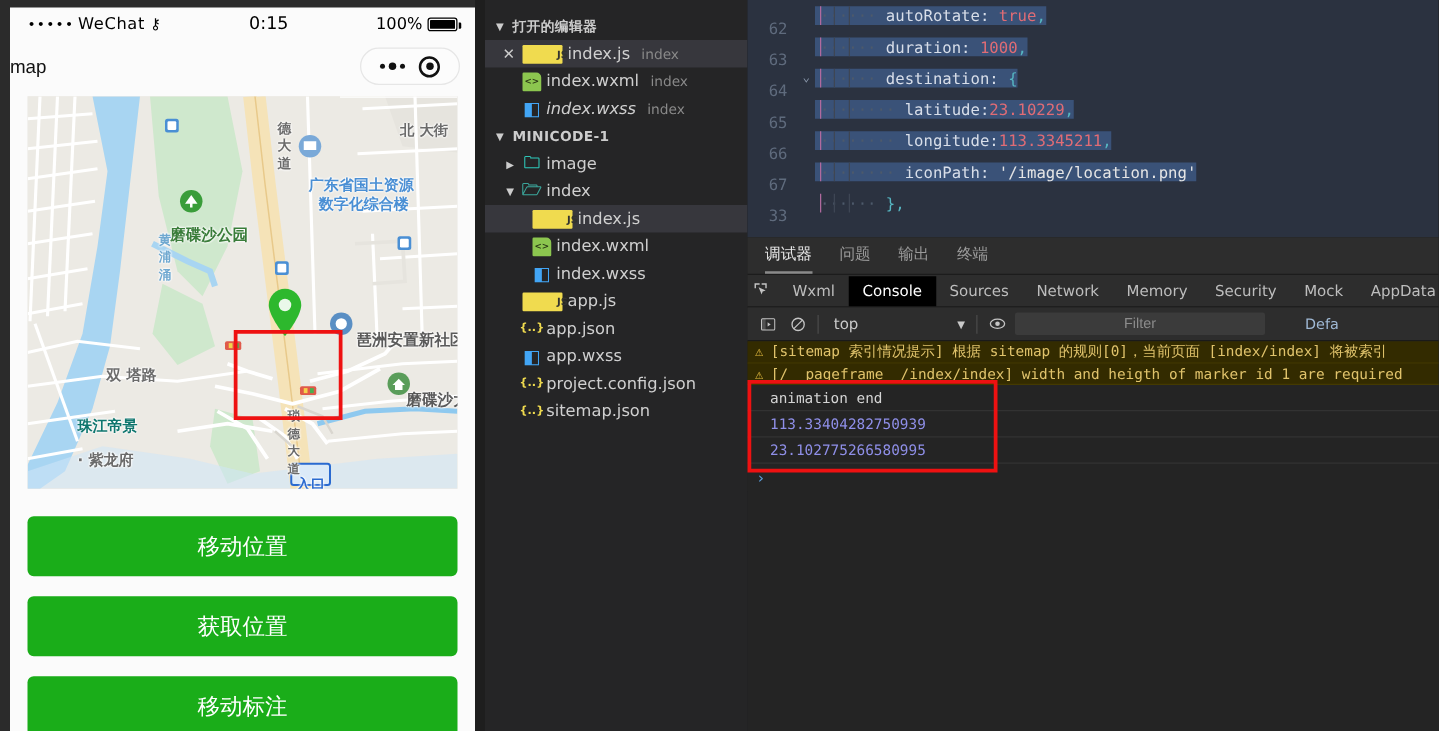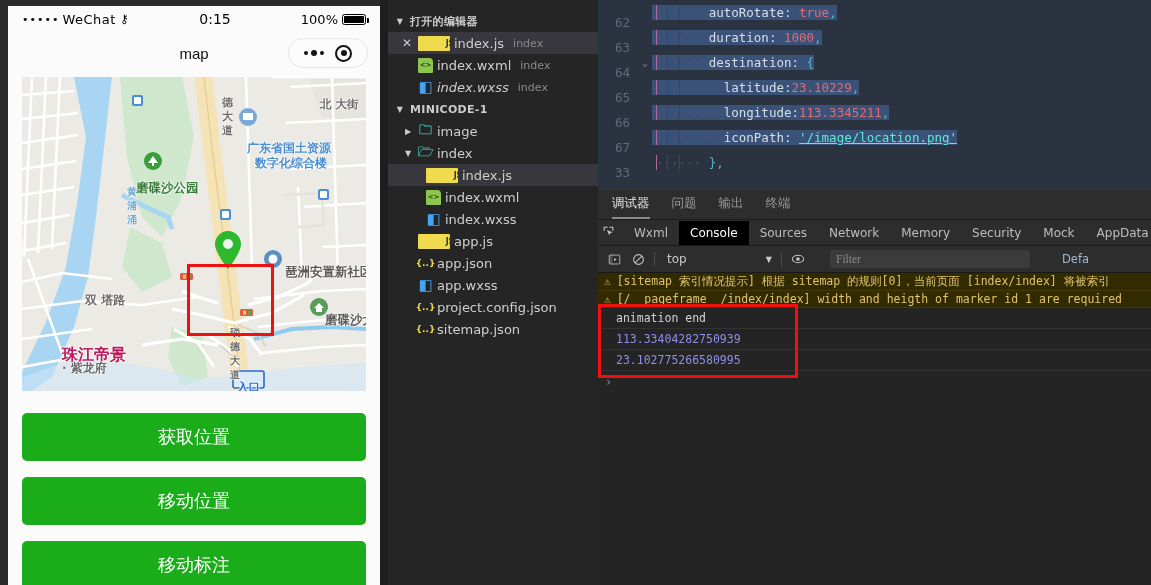--- a/index.html
+++ b/index.html
@@ -41,21 +41,21 @@
     width: 24px; height: 11px; border: 1.4px solid #000; border-radius: 2.5px;
     position: relative; background: #000; background-clip: content-box; padding: 1px;
   }
   .battery::after {
     content: ""; position: absolute; right: -4px; top: 3px;
     width: 2px; height: 5px; background: #000; border-radius: 0 1px 1px 0;
   }
   .battery-fill { width: 100%; height: 100%; background: #000; }
 
   .nav-bar {
-    height: 42px; display: flex; align-items: center; justify-content: center;
+    height: 42px; display: flex; align-items: center; justify-content: flex-start;
     position: relative; background: #fbfbfb;
   }
   .nav-title { font-size: 15px; color: #111; }
   .capsule {
     position: absolute; right: 12px; top: 50%; transform: translateY(-50%);
     width: 80px; height: 30px; border-radius: 16px;
     border: 1px solid #e6e6e6; background: #fcfcfc;
     display: flex; align-items: center; justify-content: space-around;
     padding: 0 9px;
   }
@@ -131,21 +131,21 @@
     font-family: "DejaVu Sans Mono", monospace; font-size: 12.5px;
   }
   .code-line { height: 25px; display: flex; align-items: center; white-space: pre; }
   .ln { width: 40px; text-align: right; color: #5f6b7d; padding-right: 8px; flex: 0 0 40px; margin-top: 20px; }
   .fold { width: 14px; color: #8795a8; text-align: center; flex: 0 0 14px; font-size: 10px; }
   .code-body { position: relative; flex: 1; display: flex; align-items: center; }
   .sel { background: #3a5278; }
   .tok-prop { color: #d8dee9; }
   .tok-val { color: #e06c75; }
   .tok-num { color: #e06c75; }
-  .tok-str { color: #5eead4; text-decoration: underline; }
+  .tok-str { color: #e5e5e5; }
   .tok-punc { color: #56b6c2; }
   .dots { color: #4d5a6b; }
   .vguide { position: absolute; top: 0; bottom: 0; width: 1px; background: #3e4654; }
   .vguide.pink { background: #b06a9e; width: 1px; }
 
   
   #devtools {
     position: absolute; left: 598px; top: 190px;
     width: 553px; height: 395px;
     background: #242424; color: #ccc;
@@ -183,22 +183,23 @@
     width: 24px; height: 22px; display: flex; align-items: center; justify-content: center;
     color: #c4c4c4; cursor: pointer; font-size: 13px;
   }
   .dt-ctxsel {
     width: 118px; display: flex; align-items: center; justify-content: space-between;
     padding: 0 5px 0 8px; font-size: 12px; color: #c9c9c9; cursor: pointer;
   }
   .dt-ctxsel .arr { font-size: 8px; color: #c9c9c9; }
   .dt-filter {
     flex: 0 0 200px; height: 18px; background: #3b3b3b; border: none; border-radius: 2px;
-    margin-left: 20px; color: #ccc; font-size: 11.5px; padding: 0 6px;
-    font-family: Liberation Serif, serif;
+    margin-left: 2px; color: #ccc; font-size: 11.5px; padding: 0 6px;
+    font-family: Liberation Sans, sans-serif;
+    text-align: center;
   }
   .dt-filter::placeholder { color: #8c8c8c; }
   .dt-default { font-size: 11.5px; color: #9fb8d4; margin-left: 32px; cursor: pointer; white-space: nowrap; }
 
   .console-body { position: relative; background: #242424; }
   .warn-row {
     min-height: 17px; display: flex; align-items: center; gap: 6px;
     background: #332b00; border-bottom: 1px solid #443a00;
     padding: 1px 6px; font-family: "DejaVu Sans Mono", monospace;
     font-size: 11.5px; color: #e0c36b; white-space: nowrap; overflow: hidden;
@@ -367,32 +368,32 @@
             <div class="map-label" style="position: absolute; left: 233px; top: 78px; font-size: 12px; color: rgb(74, 143, 212); text-shadow: rgb(255, 255, 255) 0px 0px 2px, rgb(255, 255, 255) 0px 0px 2px, rgb(255, 255, 255) 0px 0px 2px; white-space: nowrap;">数字化综合楼</div>
             <div class="map-label" style="position: absolute; left: 114px; top: 103px; font-size: 12.5px; color: rgb(58, 125, 58); text-shadow: rgb(255, 255, 255) 0px 0px 2px, rgb(255, 255, 255) 0px 0px 2px, rgb(255, 255, 255) 0px 0px 2px; white-space: nowrap;">磨碟沙公园</div>
             <div class="map-label" style="position: absolute; left: 105px; top: 108px; font-size: 10px; color: rgb(111, 168, 208); text-shadow: rgb(255, 255, 255) 0px 0px 2px, rgb(255, 255, 255) 0px 0px 2px, rgb(255, 255, 255) 0px 0px 2px; white-space: nowrap;">黄</div>
             <div class="map-label" style="position: absolute; left: 105px; top: 122px; font-size: 10px; color: rgb(111, 168, 208); text-shadow: rgb(255, 255, 255) 0px 0px 2px, rgb(255, 255, 255) 0px 0px 2px, rgb(255, 255, 255) 0px 0px 2px; white-space: nowrap;">浦</div>
             <div class="map-label" style="position: absolute; left: 105px; top: 136px; font-size: 10px; color: rgb(111, 168, 208); text-shadow: rgb(255, 255, 255) 0px 0px 2px, rgb(255, 255, 255) 0px 0px 2px, rgb(255, 255, 255) 0px 0px 2px; white-space: nowrap;">涌</div>
             <div class="map-label" style="position: absolute; left: 208px; top: 249px; font-size: 10px; color: rgb(107, 107, 107); text-shadow: rgb(255, 255, 255) 0px 0px 2px, rgb(255, 255, 255) 0px 0px 2px, rgb(255, 255, 255) 0px 0px 2px; white-space: nowrap;">琐</div>
             <div class="map-label" style="position: absolute; left: 208px; top: 263px; font-size: 10px; color: rgb(107, 107, 107); text-shadow: rgb(255, 255, 255) 0px 0px 2px, rgb(255, 255, 255) 0px 0px 2px, rgb(255, 255, 255) 0px 0px 2px; white-space: nowrap;">德</div>
             <div class="map-label" style="position: absolute; left: 208px; top: 277px; font-size: 10px; color: rgb(107, 107, 107); text-shadow: rgb(255, 255, 255) 0px 0px 2px, rgb(255, 255, 255) 0px 0px 2px, rgb(255, 255, 255) 0px 0px 2px; white-space: nowrap;">大</div>
             <div class="map-label" style="position: absolute; left: 208px; top: 291px; font-size: 10px; color: rgb(107, 107, 107); text-shadow: rgb(255, 255, 255) 0px 0px 2px, rgb(255, 255, 255) 0px 0px 2px, rgb(255, 255, 255) 0px 0px 2px; white-space: nowrap;">道</div>
             <div class="map-label" style="position: absolute; left: 63px; top: 215px; font-size: 12px; color: rgb(107, 107, 107); text-shadow: rgb(255, 255, 255) 0px 0px 2px, rgb(255, 255, 255) 0px 0px 2px, rgb(255, 255, 255) 0px 0px 2px; white-space: nowrap;">双 塔路</div>
-            <div class="map-label" style="position: absolute; left: 40px; top: 268px; font-size: 16px; color: #be185d; text-shadow: rgb(255, 255, 255) 0px 0px 2px, rgb(255, 255, 255) 0px 0px 2px, rgb(255, 255, 255) 0px 0px 2px; white-space: nowrap;">珠江帝景</div>
+            <div class="map-label" style="position: absolute; left: 40px; top: 256px; font-size: 12px; color: #0f766e; text-shadow: rgb(255, 255, 255) 0px 0px 2px, rgb(255, 255, 255) 0px 0px 2px, rgb(255, 255, 255) 0px 0px 2px; white-space: nowrap;">珠江帝景</div>
             <div class="map-label" style="position: absolute; left: 40px; top: 283px; font-size: 12px; color: rgb(107, 107, 107); text-shadow: rgb(255, 255, 255) 0px 0px 2px, rgb(255, 255, 255) 0px 0px 2px, rgb(255, 255, 255) 0px 0px 2px; white-space: nowrap;">· 紫龙府</div>
             <div class="map-label" style="position: absolute; left: 263px; top: 187px; font-size: 12.5px; color: rgb(90, 90, 90); text-shadow: rgb(255, 255, 255) 0px 0px 2px, rgb(255, 255, 255) 0px 0px 2px, rgb(255, 255, 255) 0px 0px 2px; white-space: nowrap;">琶洲安置新社区</div>
             <div class="map-label" style="position: absolute; left: 303px; top: 235px; font-size: 12.5px; color: rgb(90, 90, 90); text-shadow: rgb(255, 255, 255) 0px 0px 2px, rgb(255, 255, 255) 0px 0px 2px, rgb(255, 255, 255) 0px 0px 2px; white-space: nowrap;">磨碟沙大院</div>
             <div class="map-label" style="position: absolute; left: 215px; top: 303px; font-size: 11.5px; color: rgb(42, 106, 208); text-shadow: rgb(255, 255, 255) 0px 0px 2px, rgb(255, 255, 255) 0px 0px 2px, rgb(255, 255, 255) 0px 0px 2px; white-space: nowrap;">入口</div>
           </div>
         <div class="red-box"></div>
       </div>
 
       <div class="btn-area">
+        <button class="green-btn">移动位置</button>
         <button class="green-btn">获取位置</button>
-        <button class="green-btn">移动位置</button>
         <button class="green-btn">移动标注</button>
       </div>
     </div>
   </div>
 
   <div id="explorer">
     <div class="exp-section">
       <span class="tri">▼</span>
       <span>打开的编辑器</span>
     </div>

